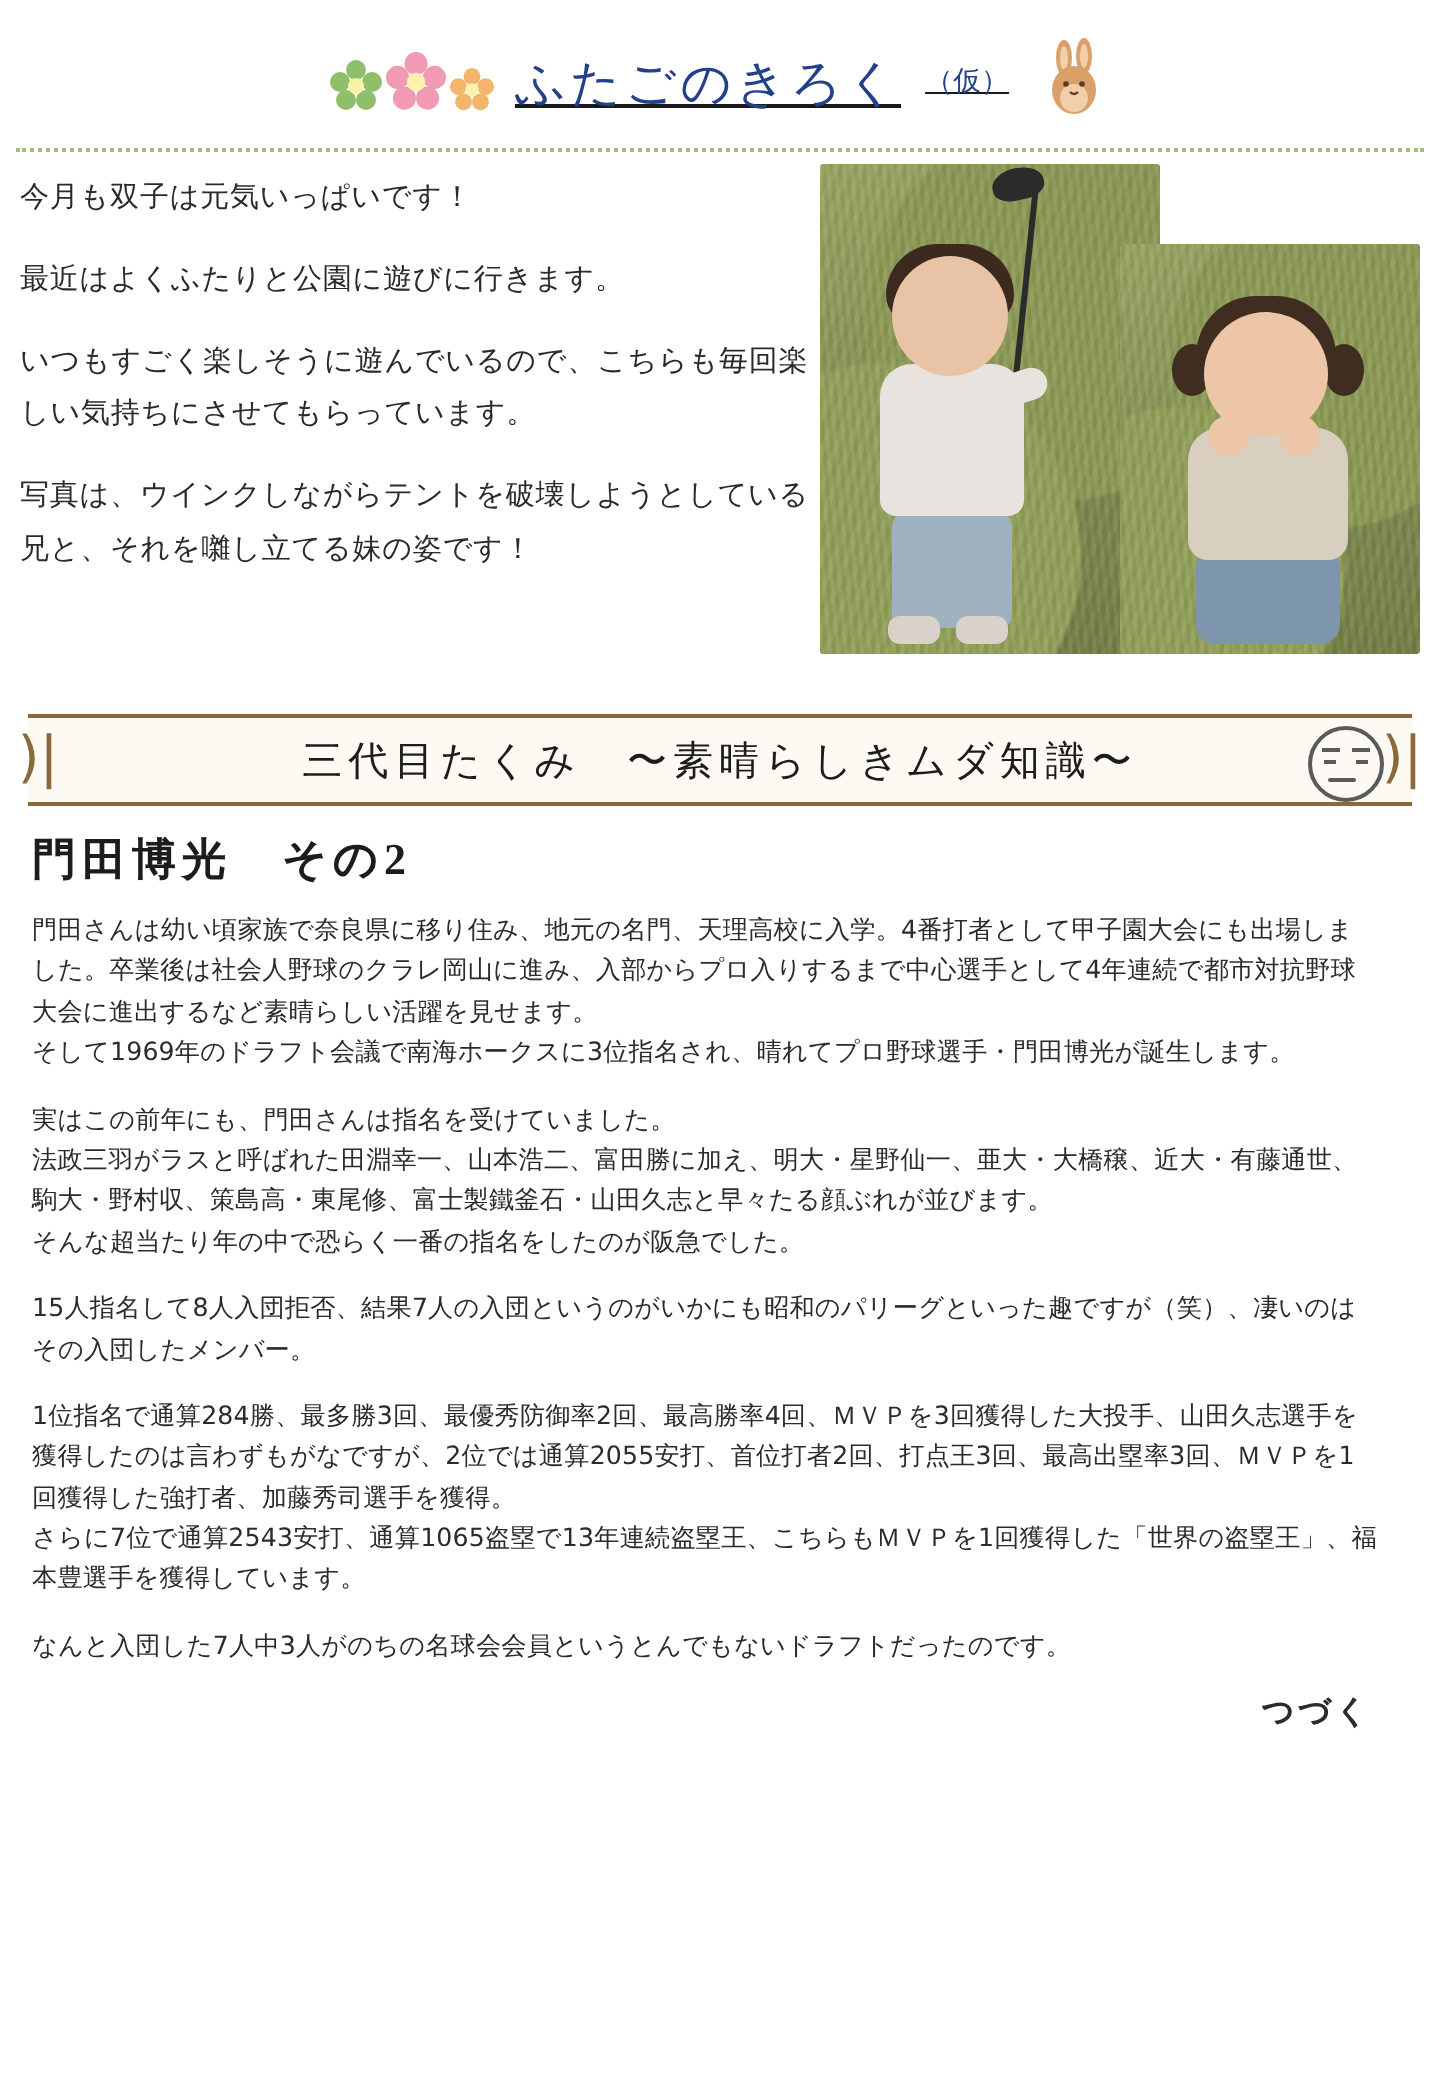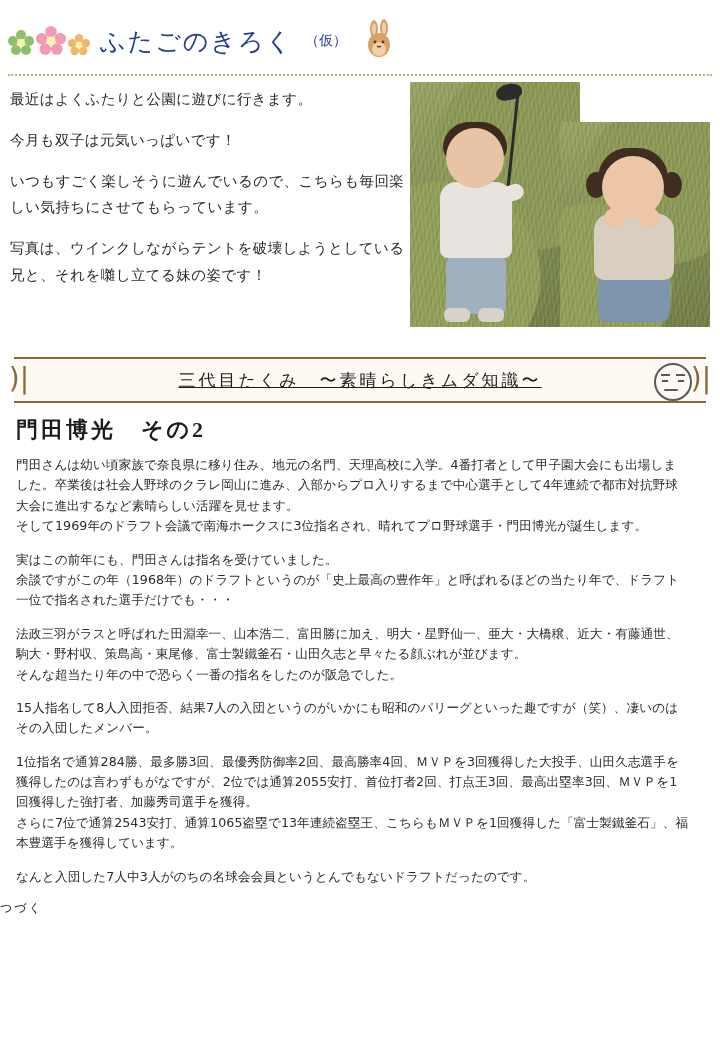--- a/index.html
+++ b/index.html
@@ -24,21 +24,22 @@
   }
 
   
   .header {
     position: relative;
     height: 66px;
     margin: 8px 8px 0 8px;
     border-bottom: 2px dotted #9ec27a;
     display: flex;
     align-items: center;
-    justify-content: flex-start;
+    justify-content: center;
+    text-decoration: underline;
   }
   .header-inner {
     display: flex;
     align-items: center;
     gap: 10px;
   }
   .flower-cluster {
     display: flex;
     align-items: flex-end;
     gap: 2px;
@@ -248,24 +249,23 @@
     height: 48px;
     color: #8a6a3a;
     font-size: 28px;
     line-height: 48px;
     text-align: center;
     overflow: hidden;
   }
   .scroll-end.left { left: -8px; }
   .scroll-end.right { right: -8px; }
   .section-banner-title {
-    font-size: 17px;
+    font-size: 20px;
     letter-spacing: 3px;
     color: #1c1c1c;
-    text-decoration: underline;
   }
   .face-stamp {
     position: absolute;
     right: 14px;
     top: 4px;
     width: 34px; height: 34px;
     border: 2px solid #5a5a5a;
     border-radius: 50%;
   }
   .face-stamp .fs-brow, .face-stamp .fs-eye, .face-stamp .fs-mouth {
@@ -292,23 +292,25 @@
     margin: 0 16px;
     font-size: 12.6px;
     line-height: 1.62;
     color: #2b2b2b;
     letter-spacing: 0.1px;
   }
   .article-body p { margin: 0 15px 13px 0; }
   .article-body p.no-gap { margin-bottom: 0; }
   .closing {
     margin: 6px 34px 0 0;
-    font-size: 12px;
+    text-align: right;
+    font-size: 16px;
     color: #2b2b2b;
     letter-spacing: 2px;
+    font-weight: bold;
   }
 </style>
 </head>
 <body>
 
 <div class="page">
 
   <div class="header">
     <div class="header-inner">
       <span class="flower-cluster">
@@ -362,22 +364,22 @@
           <circle cx="12" cy="23" r="1.4" fill="#5a3a22"></circle>
           <circle cx="20" cy="23" r="1.4" fill="#5a3a22"></circle>
           <path d="M14 27 q2 2 4 0" stroke="#5a3a22" stroke-width="1.2" fill="none"></path>
         </svg>
       </span>
     </div>
   </div>
 
   <div class="intro-wrap">
     <div class="intro-text">
+      <p>今月も双子は元気いっぱいです！</p>
       <p>最近はよくふたりと公園に遊びに行きます。</p>
-      <p>今月も双子は元気いっぱいです！</p>
       <p>いつもすごく楽しそうに遊んでいるので、こちらも毎回楽しい気持ちにさせてもらっています。</p>
       <p>写真は、ウインクしながらテントを破壊しようとしている兄と、それを囃し立てる妹の姿です！</p>
     </div>
 
     <div class="photos">
       <div class="photo photo-a">
         <div class="grass"></div>
         <div class="pa-pole"></div>
         <div class="pa-pole-top"></div>
         <div class="pa-legs"></div>
@@ -413,23 +415,22 @@
         <i class="fs-eye r"></i>
       <i class="fs-mouth"></i>
     </span>
   </div>
 
   <h2 class="article-title">門田博光　その2</h2>
   <div class="article-body">
     <p class="no-gap">門田さんは幼い頃家族で奈良県に移り住み、地元の名門、天理高校に入学。4番打者として甲子園大会にも出場しました。卒業後は社会人野球のクラレ岡山に進み、入部からプロ入りするまで中心選手として4年連続で都市対抗野球大会に進出するなど素晴らしい活躍を見せます。</p>
     <p>そして1969年のドラフト会議で南海ホークスに3位指名され、晴れてプロ野球選手・門田博光が誕生します。</p>
     <p class="no-gap">実はこの前年にも、門田さんは指名を受けていました。</p>
-    <p>余談ですがこの年（1968年）のドラフトというのが「史上最高の豊作年」と呼ばれるほどの当たり年で、ドラフト一位で指名された選手だけでも・・・</p>
     <p class="no-gap">法政三羽がラスと呼ばれた田淵幸一、山本浩二、富田勝に加え、明大・星野仙一、亜大・大橋穣、近大・有藤通世、駒大・野村収、策島高・東尾修、富士製鐵釜石・山田久志と早々たる顔ぶれが並びます。</p>
     <p>そんな超当たり年の中で恐らく一番の指名をしたのが阪急でした。</p>
     <p>15人指名して8人入団拒否、結果7人の入団というのがいかにも昭和のパリーグといった趣ですが（笑）、凄いのはその入団したメンバー。</p>
     <p class="no-gap">1位指名で通算284勝、最多勝3回、最優秀防御率2回、最高勝率4回、ＭＶＰを3回獲得した大投手、山田久志選手を獲得したのは言わずもがなですが、2位では通算2055安打、首位打者2回、打点王3回、最高出塁率3回、ＭＶＰを1回獲得した強打者、加藤秀司選手を獲得。</p>
-    <p>さらに7位で通算2543安打、通算1065盗塁で13年連続盗塁王、こちらもＭＶＰを1回獲得した「富士製鐵釜石」、福本豊選手を獲得しています。</p>
+    <p>さらに7位で通算2543安打、通算1065盗塁で13年連続盗塁王、こちらもＭＶＰを1回獲得した「世界の盗塁王」、福本豊選手を獲得しています。</p>
     <p>なんと入団した7人中3人がのちの名球会会員というとんでもないドラフトだったのです。</p>
   </div>
   <div class="closing">つづく</div>
 
 </div>
 
 </body></html>

